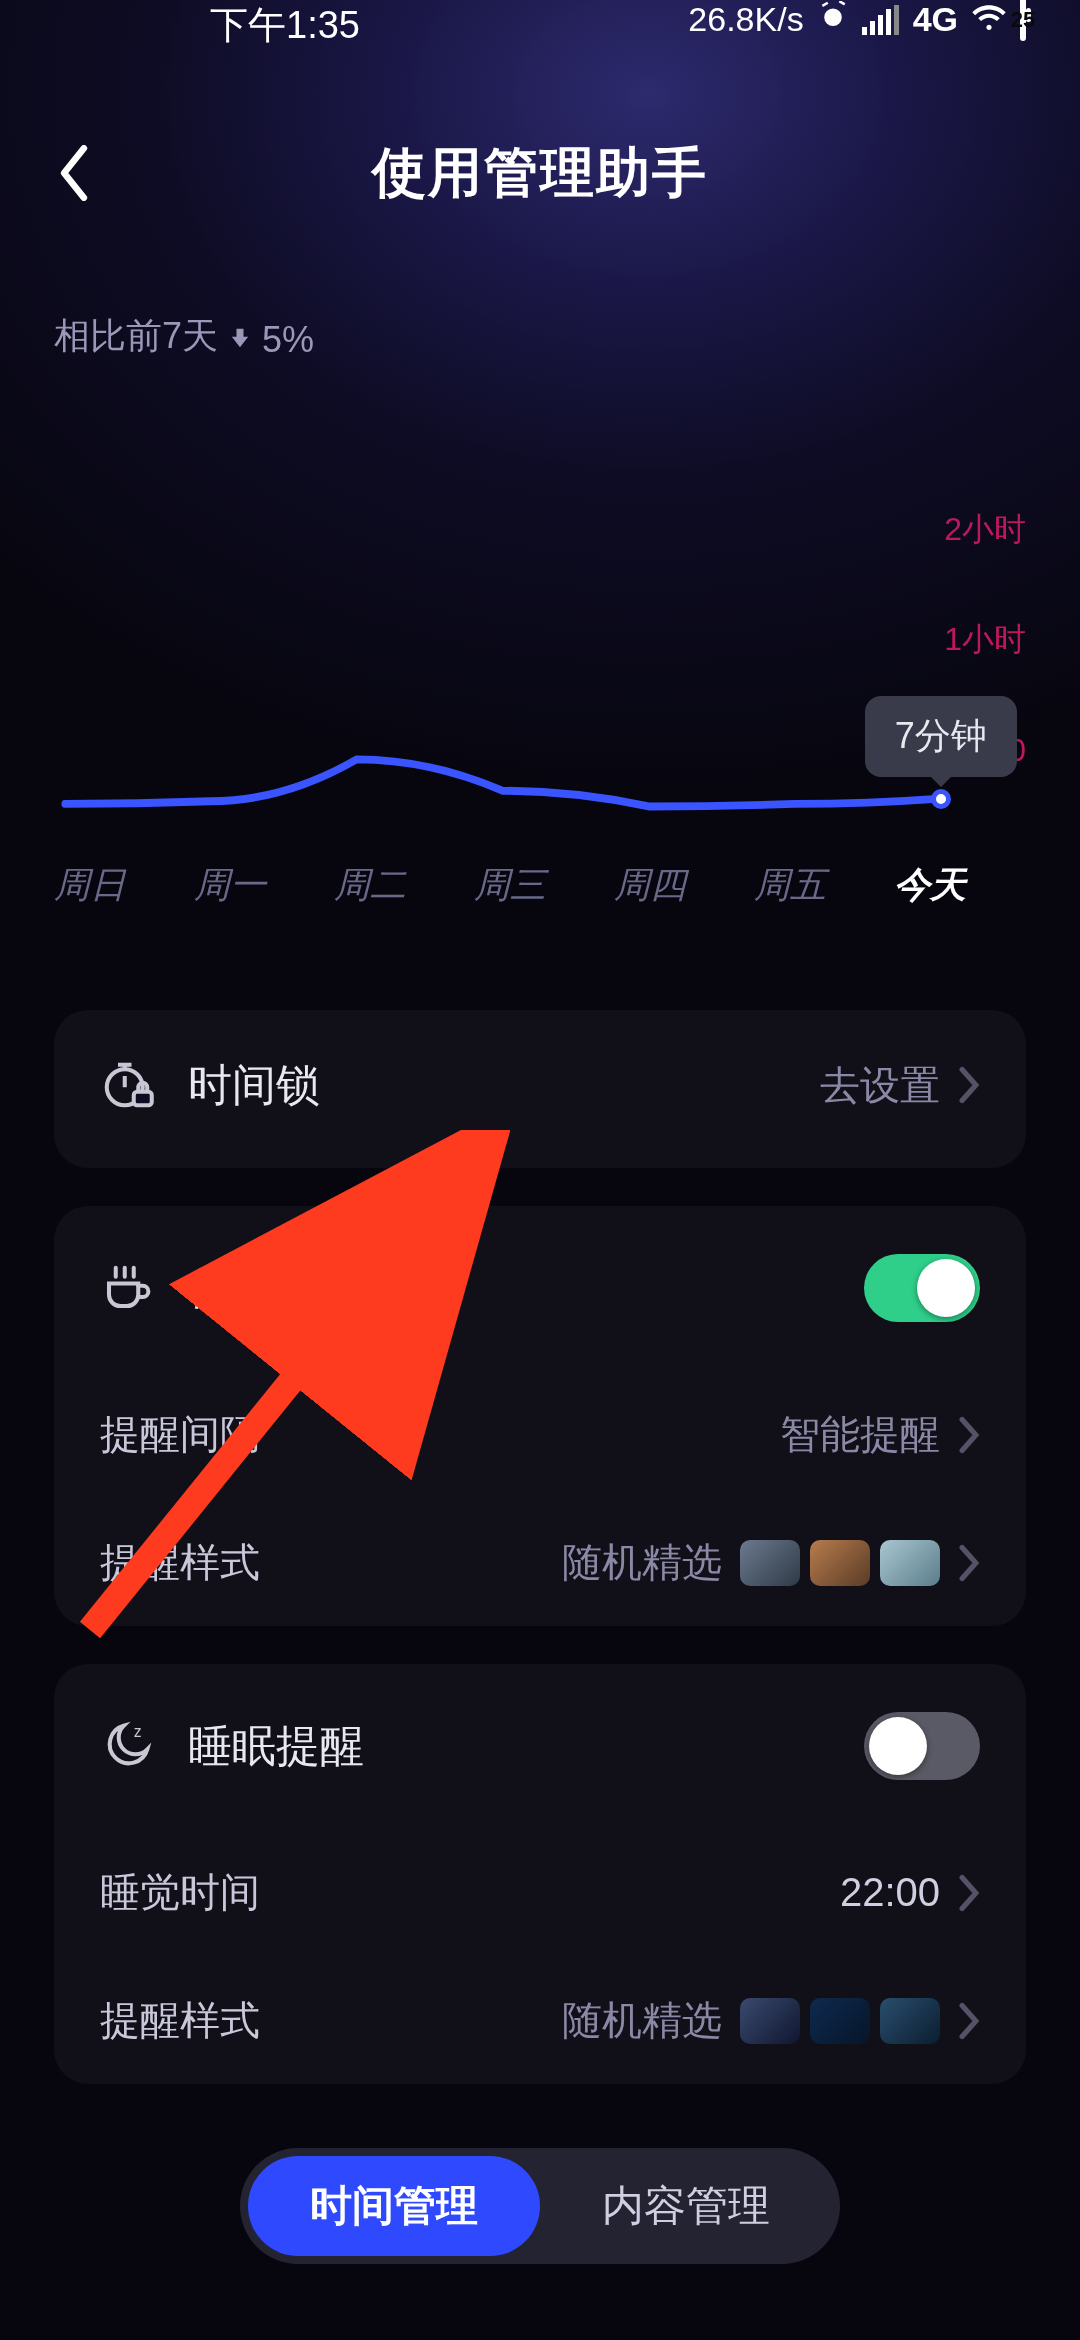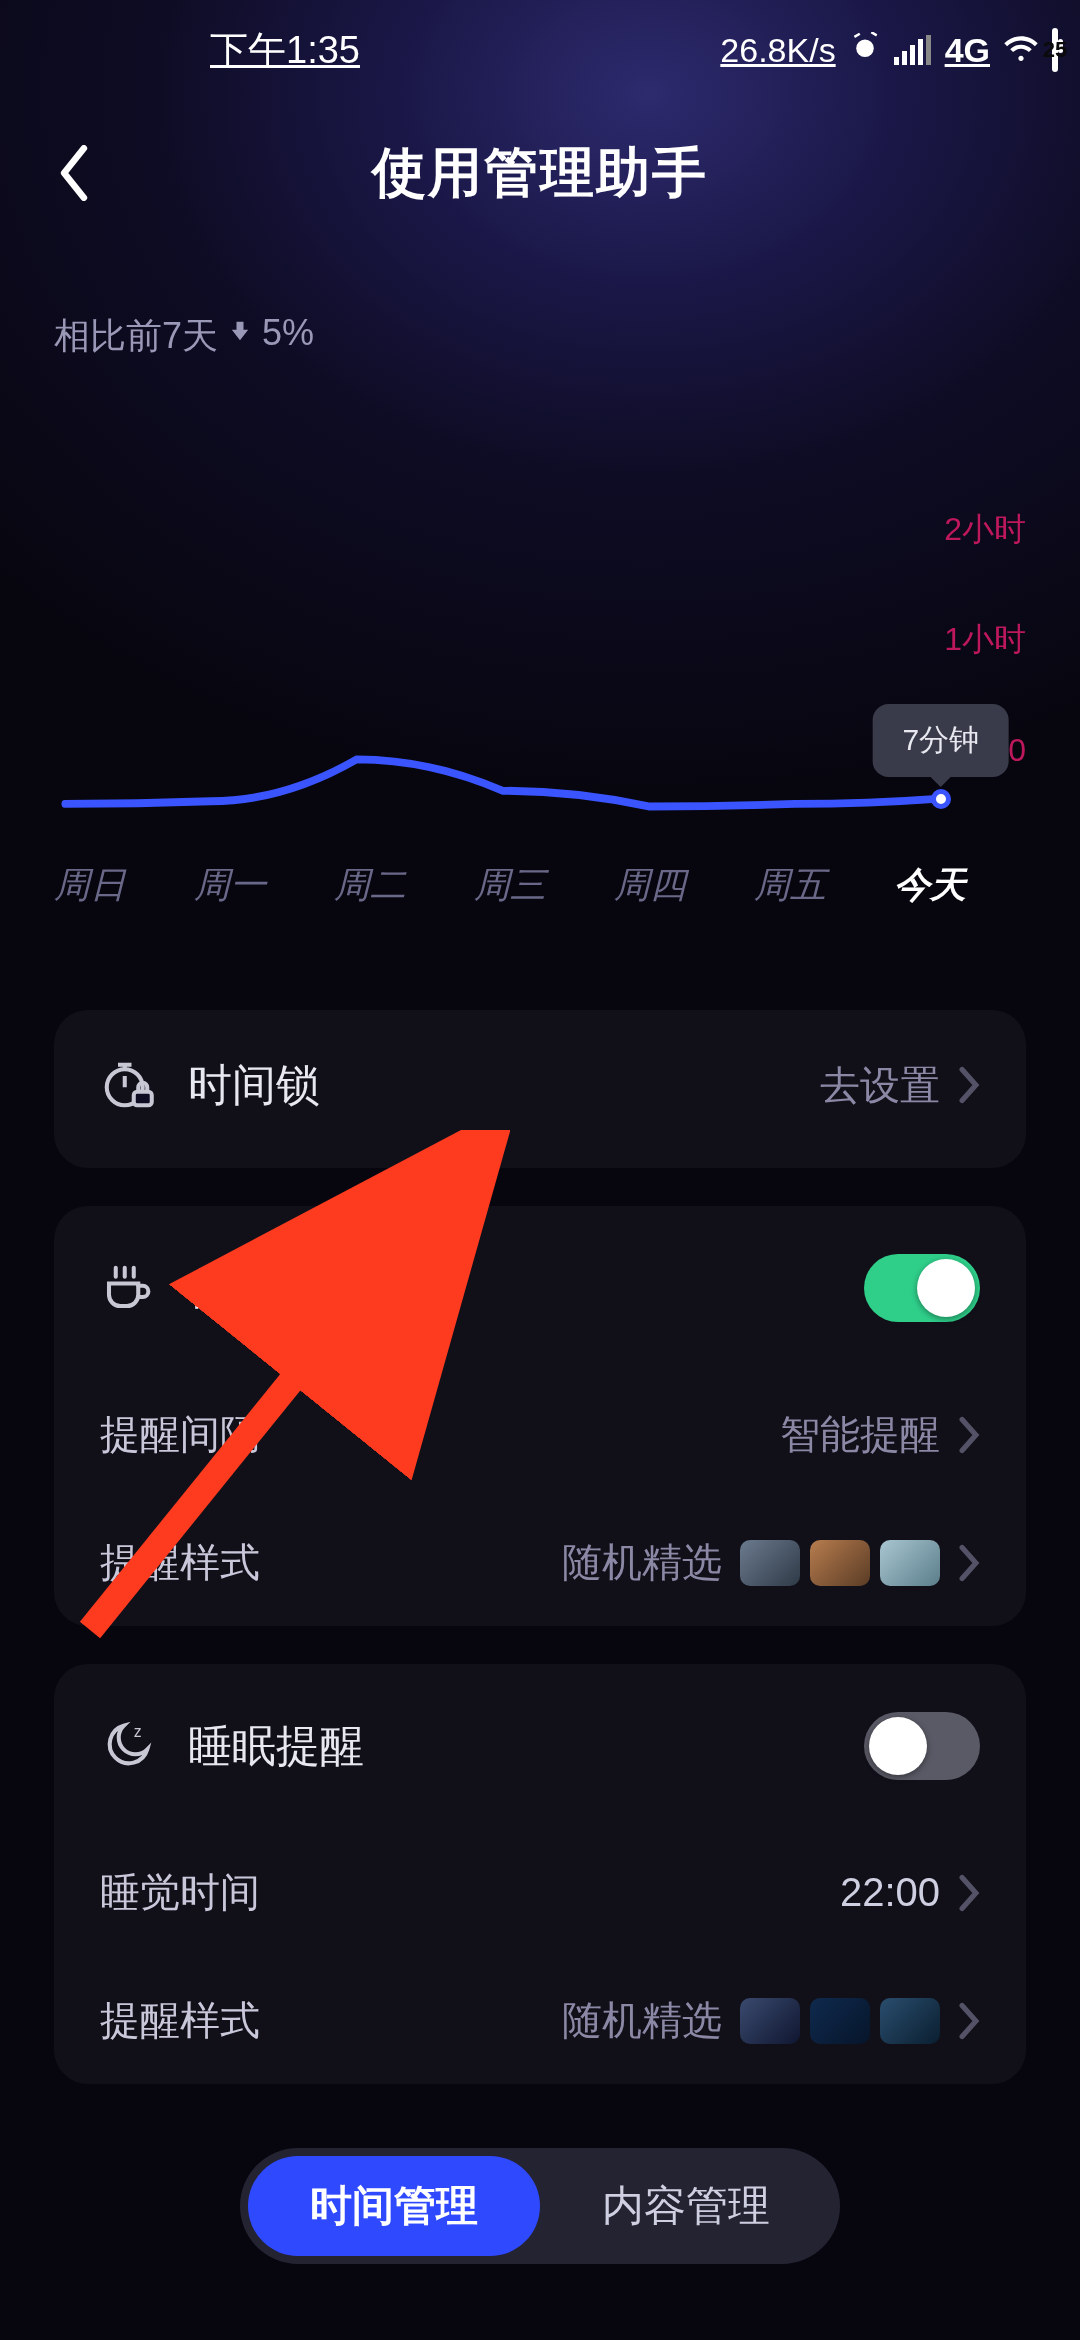--- a/index.html
+++ b/index.html
@@ -8,23 +8,23 @@
     font-family: -apple-system, "PingFang SC", "Helvetica Neue", Arial, sans-serif;
     background: radial-gradient(ellipse 900px 700px at 60% 4%, #2d2a6e 0%, #1a1747 28%, #0e0c24 55%, #07060f 100%);
     color: #e8e8f0;
     position: relative;
   }
 
   
   .status-bar {
     position: absolute; top: 0; left: 0; right: 0;
     height: 100px;
-    display: flex; align-items: center; justify-content: space-between;
-    padding: 0 22px 0 210px;
-    font-size: 38px; font-weight: 500; color: #fff; text-decoration: underline;
+    display: flex; align-items: flex-start; justify-content: space-between;
+    padding: 0 54px 0 210px;
+    font-size: 38px; font-weight: 500; color: #fff;
   }
   .status-right { display: flex; align-items: center; gap: 14px; font-size: 34px; }
   .status-right .sig { display:inline-flex; align-items:flex-end; gap:3px; height:30px; }
   .status-right .sig i { width:5px; background:#fff; display:inline-block; }
   .status-right .sig i:nth-child(1){height:8px}
   .status-right .sig i:nth-child(2){height:14px}
   .status-right .sig i:nth-child(3){height:20px}
   .status-right .sig i:nth-child(4){height:26px}
   .status-right .sig i:nth-child(5){height:30px; background:#888;}
   .wifi-ic { width:34px; height:26px; }
@@ -41,29 +41,29 @@
   }
   .nav-back {
     position:absolute; left:44px; top:50%; transform:translateY(-50%);
     width:60px; height:60px; display:flex; align-items:center; justify-content:center;
   }
   .nav-title { font-size:54px; font-weight:600; color:#fff; letter-spacing:2px; }
 
   
   .summary { position:absolute; top:290px; left:54px; right:54px; }
   .summary-title{ font-size:62px; font-weight:700; color:#fff; letter-spacing:1px; }
-  .summary-sub{ margin-top:22px; font-size:36px; color:#9a98b7; display:flex; align-items:flex-start; gap:8px;}
+  .summary-sub{ margin-top:22px; font-size:36px; color:#9a98b7; display:flex; align-items:flex-end; gap:8px;}
   .down-arrow{ display:inline-block; }
 
   
   .chart-wrap{ position:absolute; top:490px; left:54px; right:54px; height:420px; }
   .chart-svg{ width:100%; height:340px; display:block; }
   .yaxis-label{ position:absolute; right:0; font-size:32px; color:#be185d; text-align:right; }
   .tooltip{
-    position:absolute; background:#3a3b4a; color:#e8e8f0; font-size:30px;
+    position:absolute; background:#3a3b4a; color:#e8e8f0; font-size:36px;
     padding:16px 30px; border-radius:16px; white-space:nowrap;
     transform:translate(-50%,-100%);
   }
   .tooltip::after{
     content:""; position:absolute; left:50%; bottom:-10px; transform:translateX(-50%);
     border:10px solid transparent; border-top-color:#3a3b4a; border-bottom:none;
   }
   .chart-dot{ position:absolute; width:20px; height:20px; border-radius:50%; background:#fff; border:5px solid #3a55ff; transform:translate(-50%,-50%); }
   .xaxis{ position:absolute; left:0; right:60px; bottom:0; display:flex; justify-content:space-between;font-style:italic; }
   .xaxis span{ font-size:36px; color:#6a6888; }

